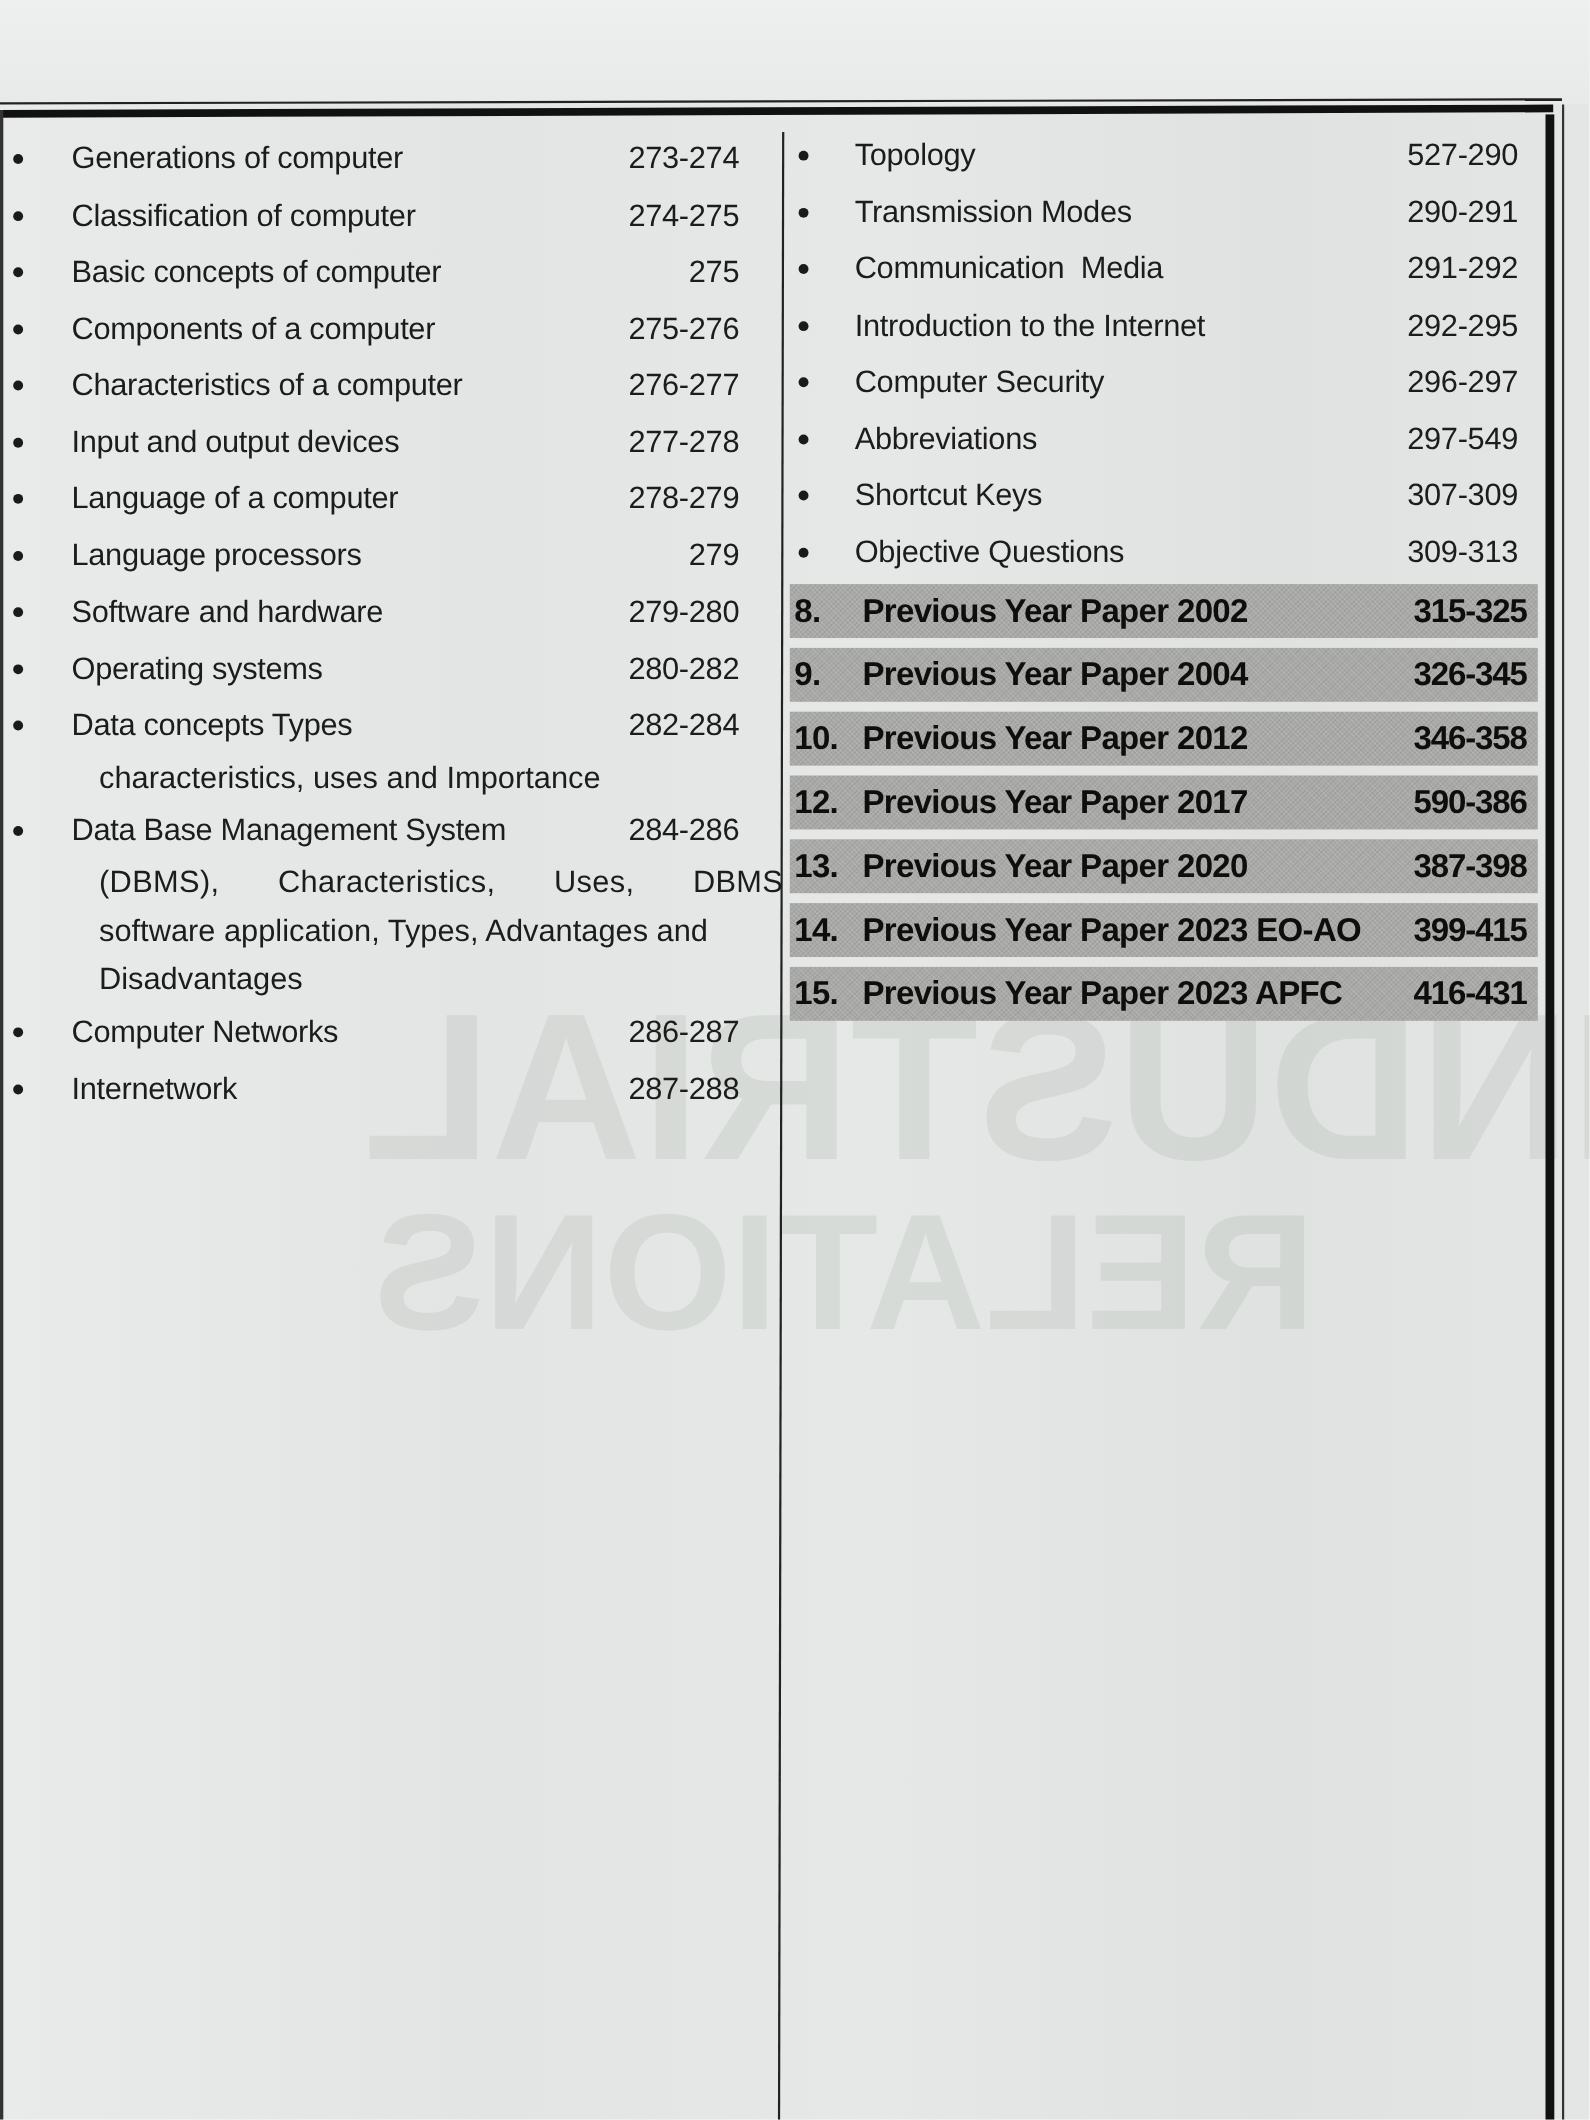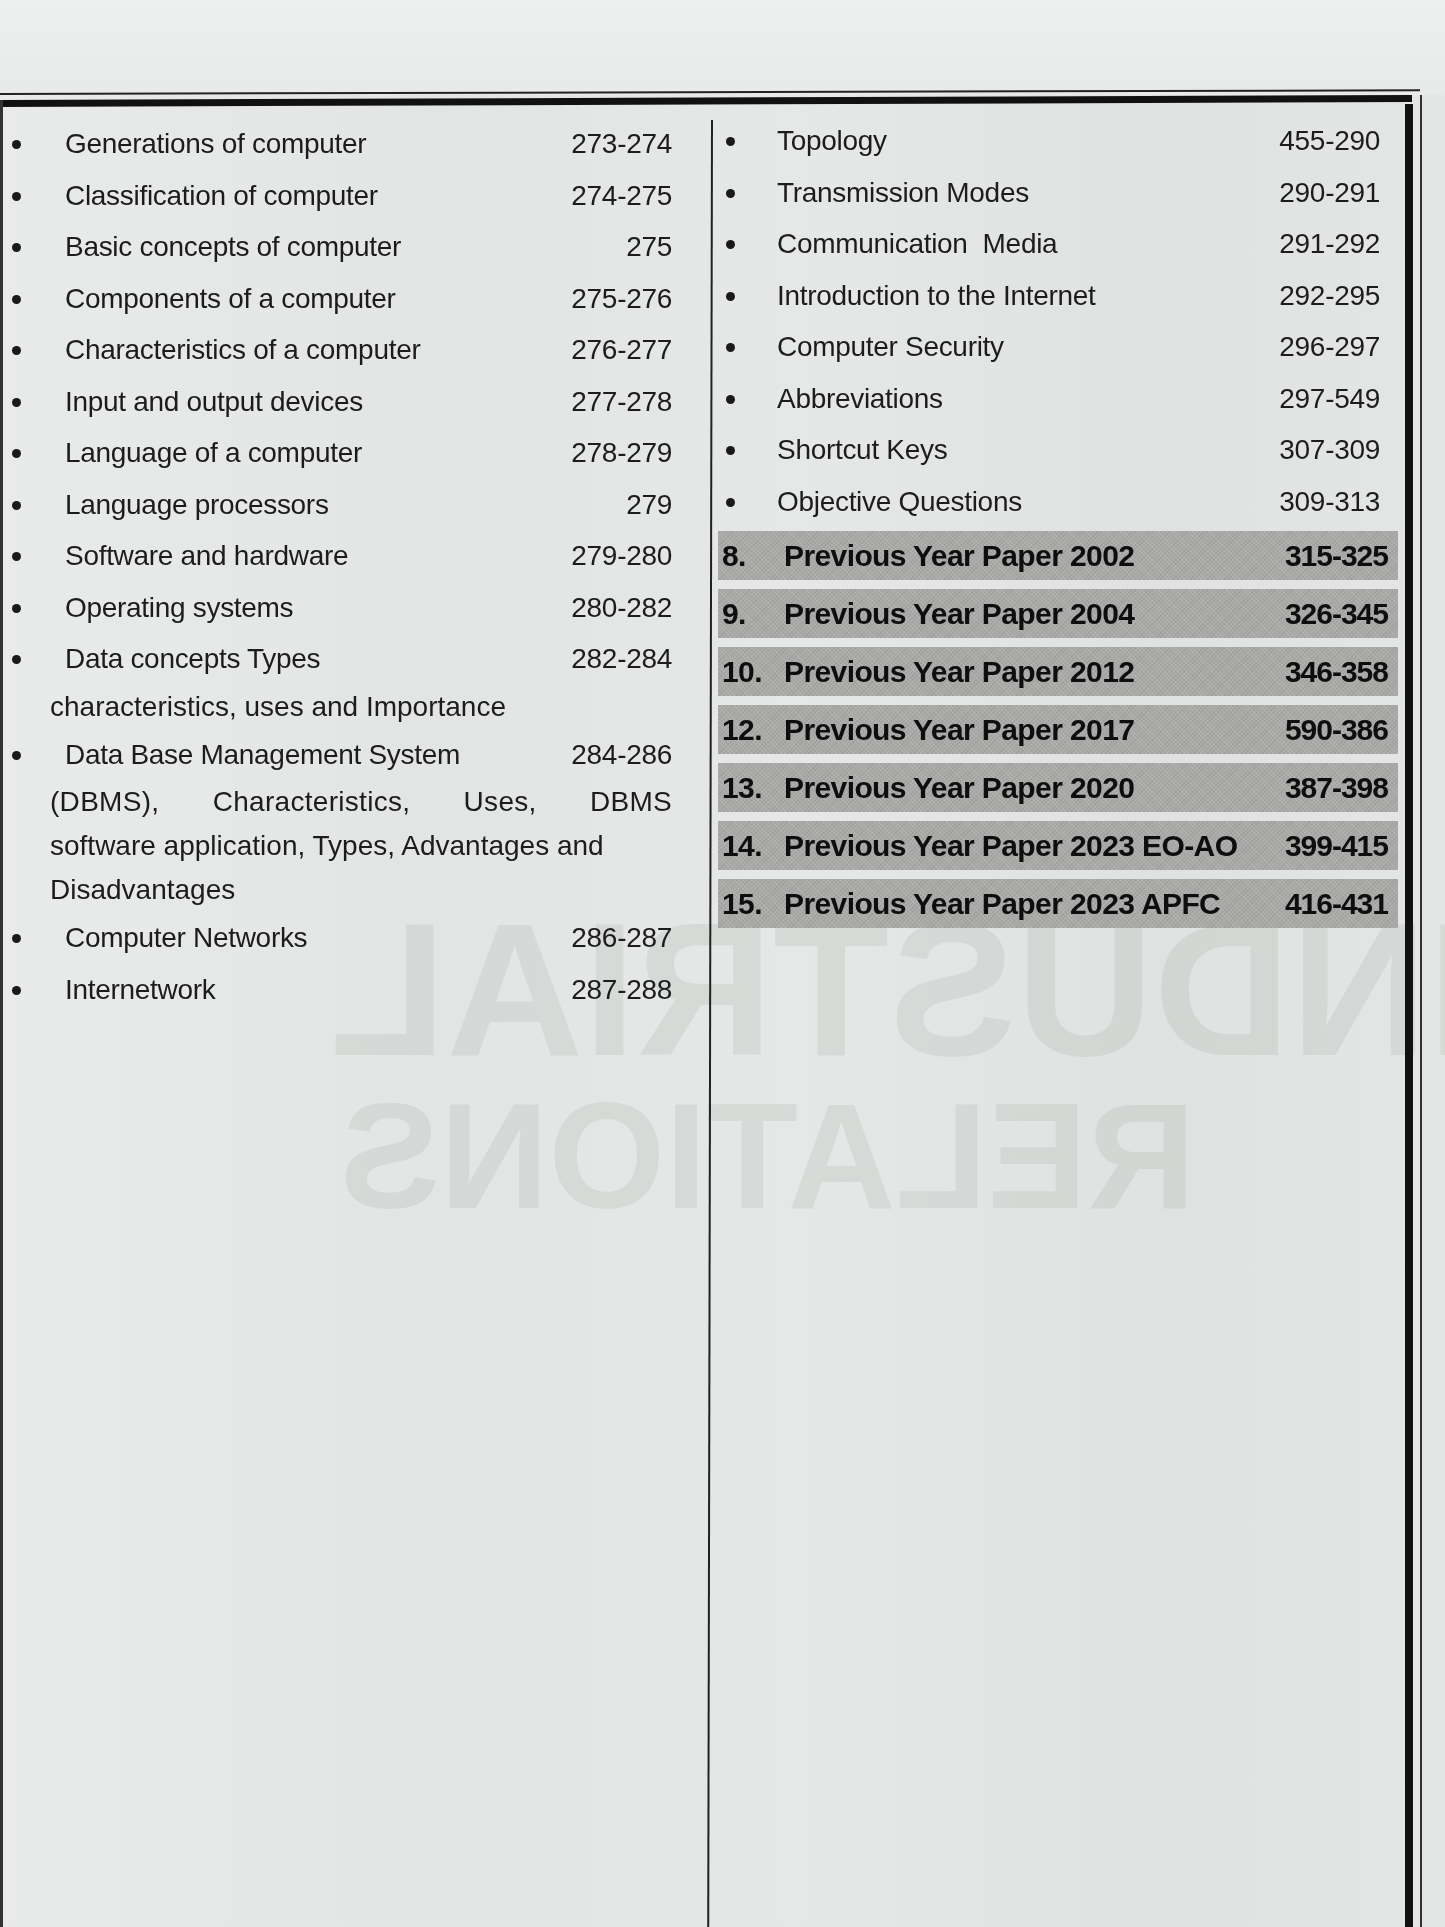--- a/index.html
+++ b/index.html
@@ -24,21 +24,21 @@
   .col-right { left: 718px; top: 115px; width: 680px; }
 
   .item { position: relative; height: 51.5px; font-size: 28px; line-height: 51.5px; }
   .bullet { position: absolute; left: 12px; top: 22px; width: 9px; height: 9px; border-radius: 50%; background: #1a1a1a; }
   .col-right .bullet { left: 8px; }
   .title { position: absolute; left: 65px; white-space: nowrap; letter-spacing: -0.3px; }
   .col-right .title { left: 59px; }
   .pages { position: absolute; right: 28px; white-space: nowrap; letter-spacing: -0.3px; }
   .col-right .pages { right: 18px; }
 
-  .cont { position: relative; font-size: 28px; line-height: 44px; padding-left: 50px; }
+  .cont { position: relative; font-size: 28px; line-height: 44px; padding-left: 90px; }
   .cont.justify { text-align: justify; text-align-last: justify; width: 622px; letter-spacing: 0.3px; }
 
   .paper-row { position: relative; height: 49px; margin-bottom: 9px; font-size: 30px; font-weight: bold; line-height: 49px;
     background-color: #a9a9a7;
     background-image: repeating-linear-gradient(45deg, rgba(255,255,255,0.10) 0 1px, transparent 1px 3px),
                       repeating-linear-gradient(-45deg, rgba(0,0,0,0.06) 0 1px, transparent 1px 3px);
     letter-spacing: -0.6px; color: #0e0e0e; }
   .paper-num { position: absolute; left: 4px; }
   .paper-title { position: absolute; left: 66px; white-space: nowrap; }
   .paper-pages { position: absolute; right: 10px; white-space: nowrap; letter-spacing: -1px; }
@@ -135,21 +135,21 @@
     <span class="bullet"></span>
     <span class="title">Internetwork</span>
     <span class="pages">287-288</span>
   </div>
 </div>
 
 <div class="col col-right">
   <div class="item">
     <span class="bullet"></span>
     <span class="title">Topology</span>
-    <span class="pages">455-290</span>
+    <span class="pages">527-290</span>
   </div>
   <div class="item">
     <span class="bullet"></span>
     <span class="title">Transmission Modes</span>
     <span class="pages">290-291</span>
   </div>
   <div class="item">
     <span class="bullet"></span>
     <span class="title" style="white-space:pre;">Communication  Media</span>
     <span class="pages">291-292</span>

